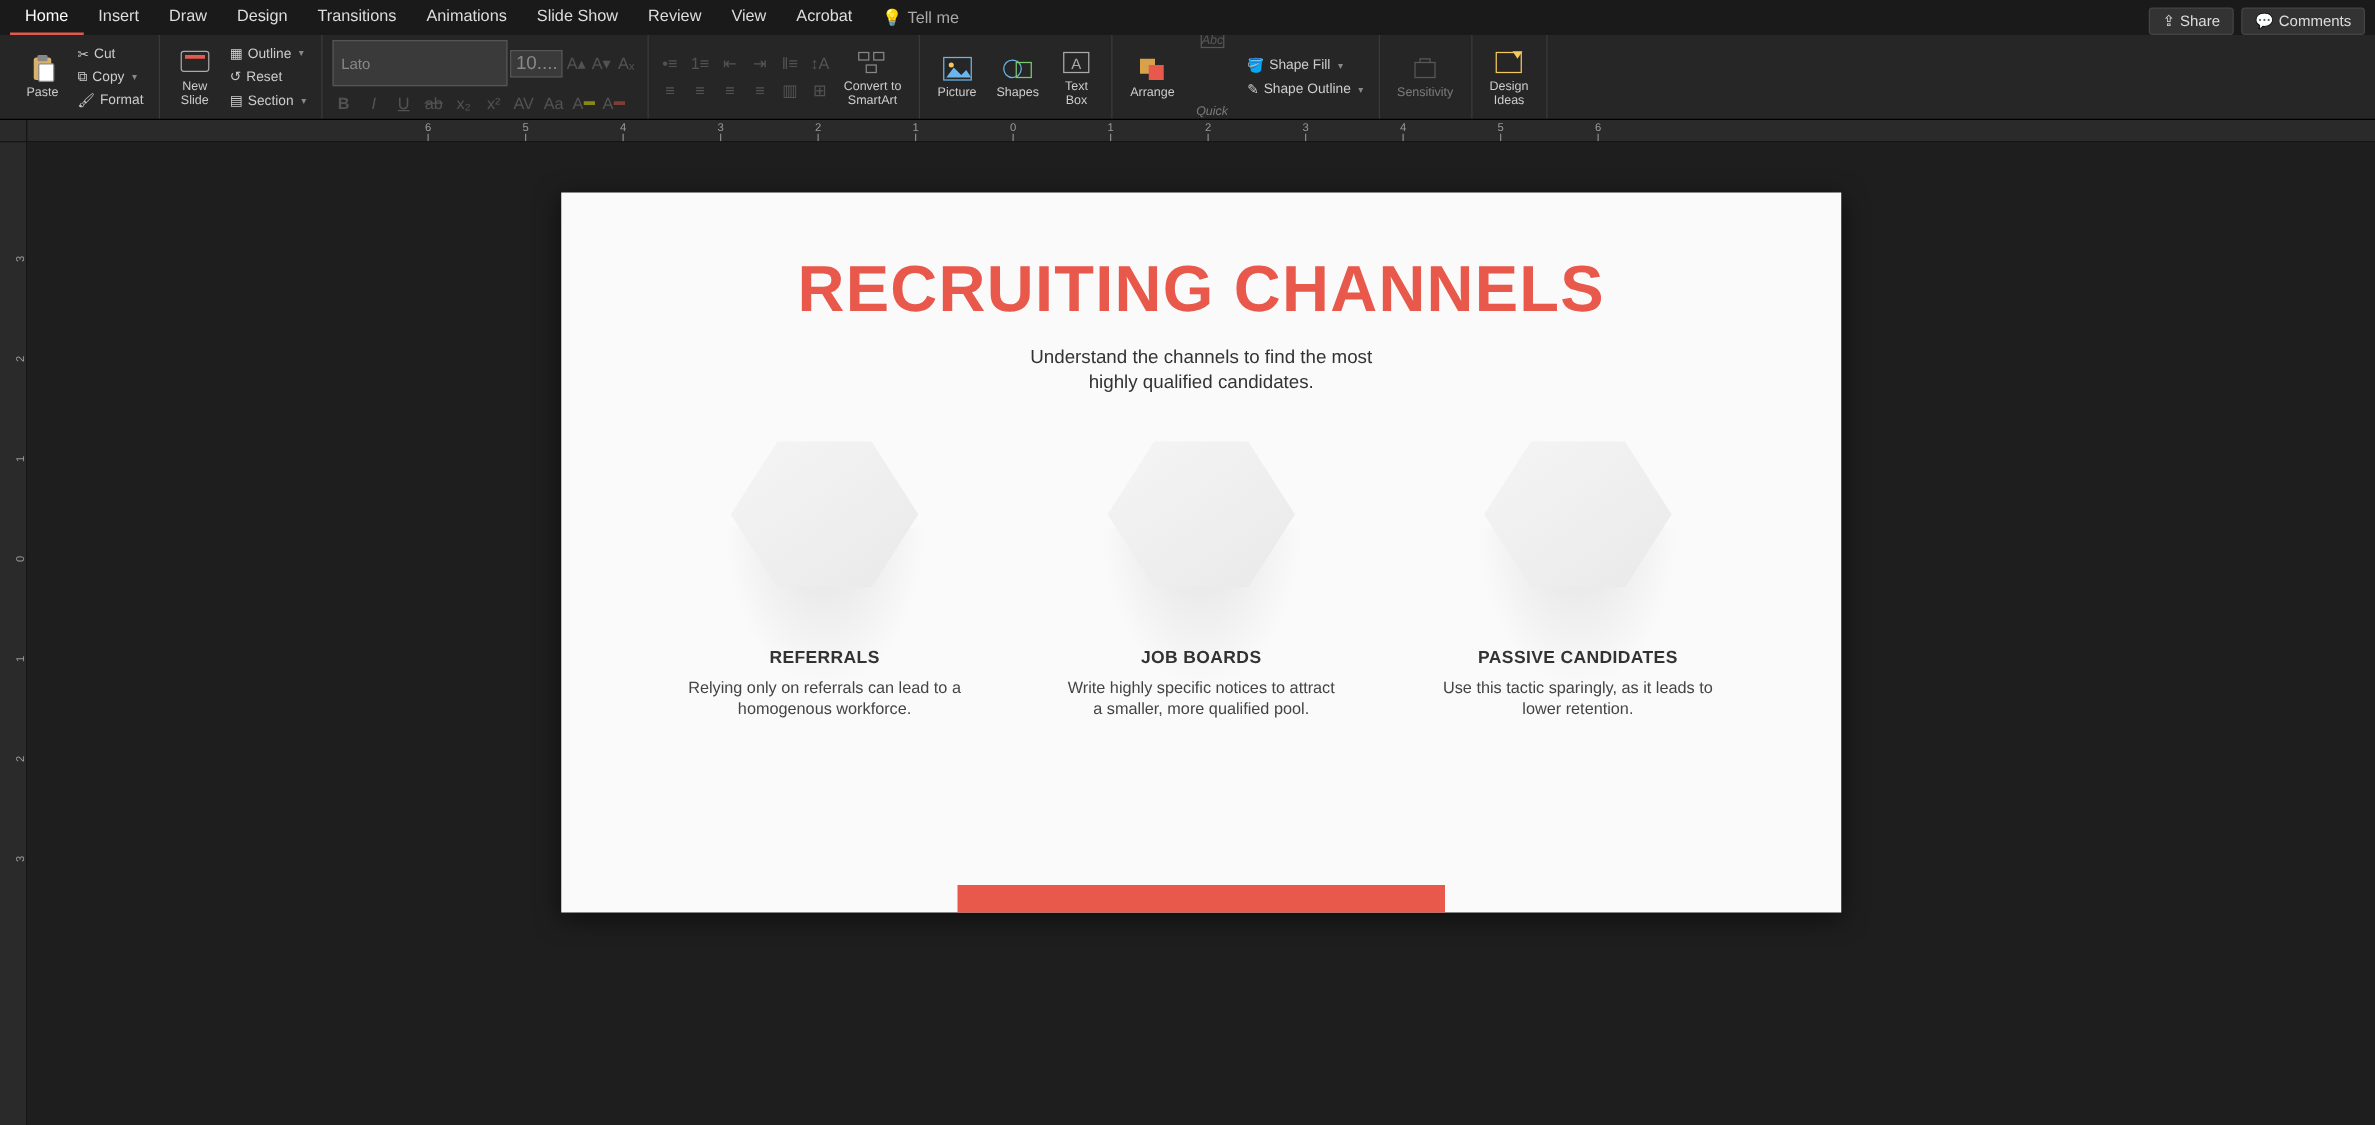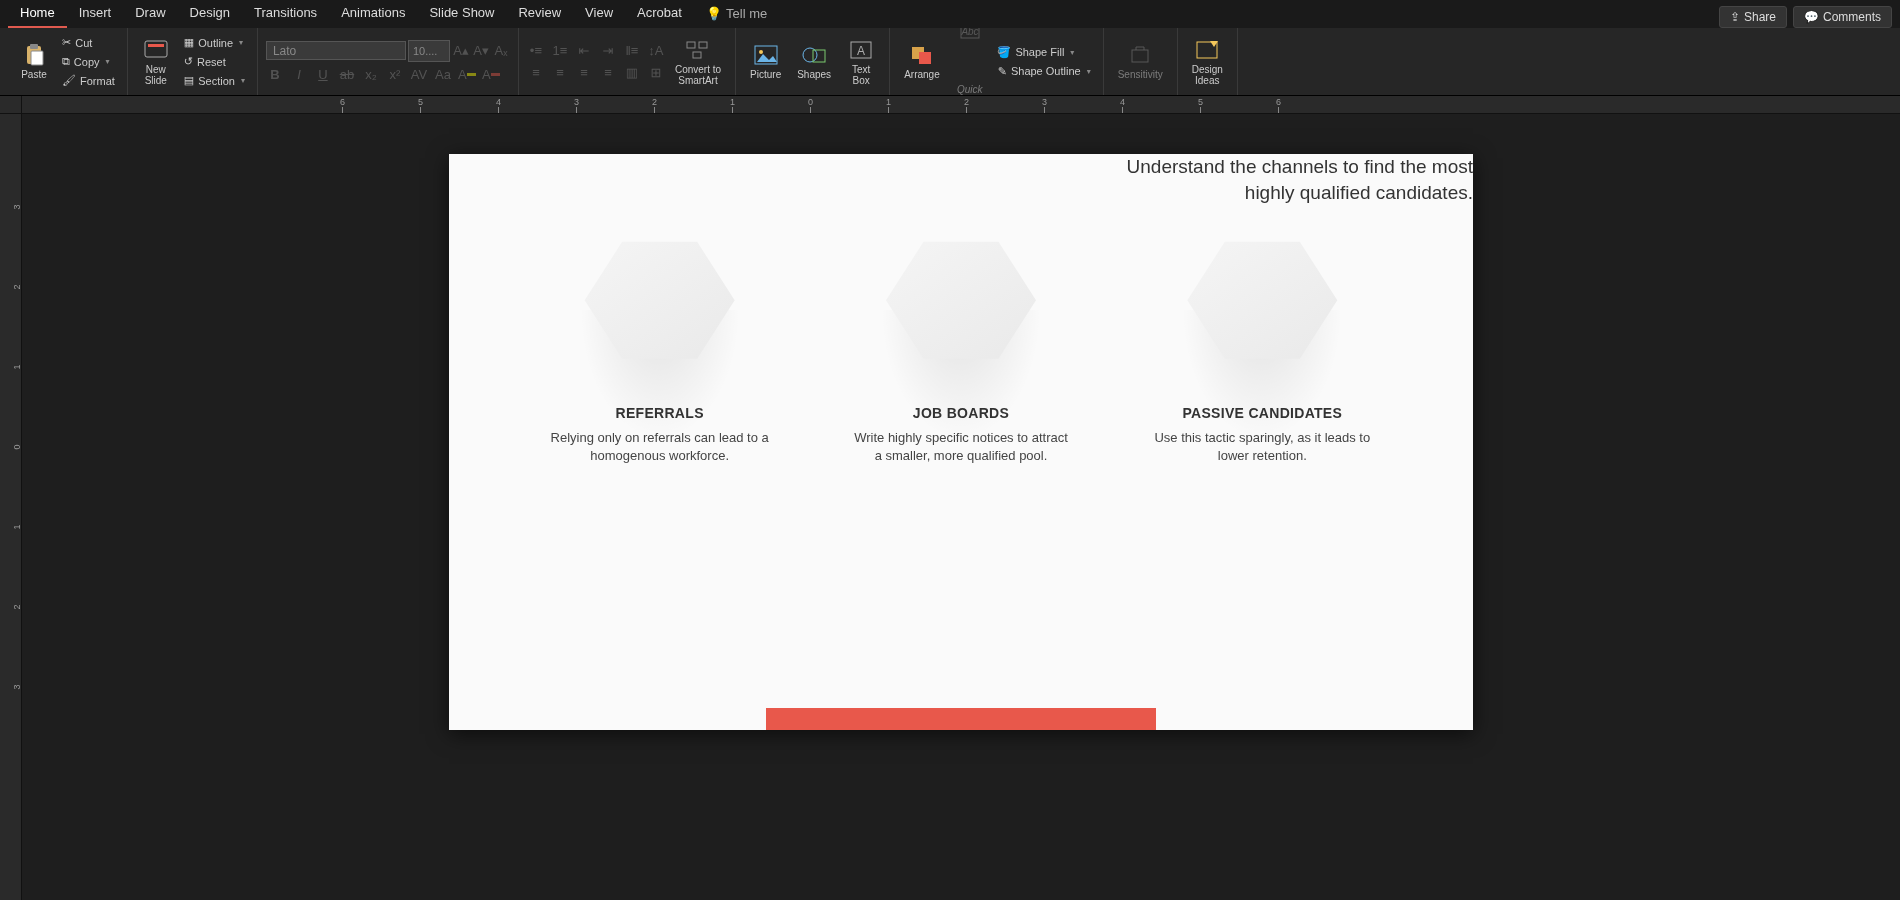--- a/index.html
+++ b/index.html
@@ -15,42 +15,42 @@
 .tellme { display: flex; align-items: center; gap: 4px; color: #aaa; }
 
 
 .ribbon { display: flex; background: #262626; height: 68px; border-bottom: 1px solid #000; padding: 0 6px; overflow: hidden; }
 .rgroup { display: flex; align-items: center; padding: 0 8px; border-right: 1px solid #3a3a3a; gap: 4px; height: 100%; }
 .rbtn-lg { display: flex; flex-direction: column; align-items: center; justify-content: center; gap: 2px; padding: 2px 6px; cursor: pointer; font-size: 10px; color: #ccc; text-align: center; line-height: 1.1; }
 .rbtn-lg .ico { width: 28px; height: 24px; display: flex; align-items: center; justify-content: center; }
 .rbtn-sm { display: flex; align-items: center; gap: 4px; padding: 2px 4px; cursor: pointer; font-size: 11px; color: #ccc; }
 .rcol { display: flex; flex-direction: column; gap: 2px; justify-content: center; }
 .rrow { display: flex; gap: 2px; align-items: center; }
-.font-sel { background: #3a3a3a; border: 1px solid #555; color: #888; font-size: 12px; padding: 2px 6px; width: 140px; height: 19px; }
-.size-sel { background: #3a3a3a; border: 1px solid #555; color: #888; font-size: 11px; padding: 2px 4px; width: 42px; height: 22px; }
+.font-sel { background: #3a3a3a; border: 1px solid #555; color: #888; font-size: 12px; padding: 2px 6px; width: 140px; height: 37px; }
+.size-sel { background: #3a3a3a; border: 1px solid #555; color: #888; font-size: 15px; padding: 2px 4px; width: 42px; height: 22px; text-align: right; }
 .ribbon .ic { width: 18px; height: 18px; display: inline-flex; align-items: center; justify-content: center; color: #888; font-size: 13px; cursor: pointer; }
 .ribbon .ic.dim { opacity: 0.45; }
 .caret { font-size: 8px; color: #888; margin-left: 2px; }
 
 
 .workspace { position: relative; background: #1e1e1e; height: 804px; display: flex; }
 .ruler-corner { position: absolute; top: 0; left: 0; width: 22px; height: 18px; background: #2a2a2a; border-right: 1px solid #111; border-bottom: 1px solid #111; }
 .ruler-h { position: absolute; top: 0; left: 22px; right: 0; height: 18px; background: #2a2a2a; border-bottom: 1px solid #111; font-size: 8px; color: #888; display: flex; align-items: center; overflow: hidden; }
 .ruler-h .tick { position: absolute; top: 0; height: 100%; display: flex; flex-direction: column; align-items: center; justify-content: flex-end; }
 .ruler-h .tick .num { font-size: 9px; color: #999; }
 .ruler-h .maj { width: 1px; height: 6px; background: #888; }
 .ruler-v { position: absolute; top: 18px; left: 0; bottom: 0; width: 22px; background: #2a2a2a; border-right: 1px solid #111; font-size: 8px; color: #888; }
 .ruler-v .tick { position: absolute; left: 0; width: 100%; display: flex; align-items: center; justify-content: flex-end; padding-right: 2px; }
 .ruler-v .tick .num { font-size: 9px; color: #999; transform: rotate(-90deg); }
 .canvas-area { position: absolute; top: 18px; left: 22px; right: 0; bottom: 0; background: #1e1e1e; display: flex; align-items: flex-start; justify-content: center; padding-top: 40px; overflow: hidden; }
 
 
 .slide { width: 1024px; height: 576px; background: #fafafa; box-shadow: 0 4px 20px rgba(0,0,0,0.6); position: relative; color: #333; }
 .slide-title { font-size: 52px; font-weight: 700; color: #e8584b; text-align: center; letter-spacing: 1px; margin-top: 48px; font-family: "Segoe UI", sans-serif; }
-.slide-sub { font-size: 19px; color: #333; text-align: right; margin-top: 0; line-height: 1.35; font-weight: 500; }
+.slide-sub { font-size: 15px; color: #333; text-align: center; margin-top: 14px; line-height: 1.35; font-weight: 500; }
 .cols { display: flex; justify-content: space-around; margin-top: 30px; padding: 0 60px; }
 .col { width: 260px; text-align: center; position: relative; }
 .hexwrap { height: 170px; display: flex; align-items: flex-start; justify-content: center; position: relative; }
 .hex { width: 150px; height: 130px; background: linear-gradient(145deg,#f5f5f5,#e9e9e9); clip-path: polygon(25% 5%, 75% 5%, 100% 50%, 75% 95%, 25% 95%, 0% 50%); box-shadow: 0 10px 25px rgba(0,0,0,0.12); position: relative; z-index: 2; border-radius: 8px; }
 .hexshadow { position: absolute; top: 75px; width: 190px; height: 230px; background: radial-gradient(ellipse 60% 80% at 50% 0%, rgba(0,0,0,0.10), rgba(0,0,0,0) 70%); z-index: 1; }
 .col-title { font-size: 14px; font-weight: 700; color: #333; margin-top: 0px; letter-spacing: 0.3px; }
 .col-body { font-size: 13px; color: #444; margin-top: 8px; line-height: 1.35; padding: 0 20px; }
 .redbar { position: absolute; bottom: 0; left: 50%; transform: translateX(-50%); width: 390px; height: 22px; background: #e8584b; }
 
 svg { display: block; }
@@ -380,20 +380,21 @@
     <div class="tick" style="top:488px;">
         <span class="num">2</span>
       </div>
     <div class="tick" style="top:568px;">
         <span class="num">3</span>
       </div>
   </div>
 
   <div class="canvas-area">
     <div class="slide">
+      <div class="slide-title">RECRUITING CHANNELS</div>
       <div class="slide-sub" style="white-space:pre-line;">Understand the channels to find the most
 highly qualified candidates.</div>
       <div class="cols">
         <div class="col">
           <div class="hexwrap">
               <div class="hexshadow"></div>
               <div class="hex"></div>
             </div>
           <div class="col-title">REFERRALS</div>
           <div class="col-body">Relying only on referrals can lead to a homogenous workforce.</div>

